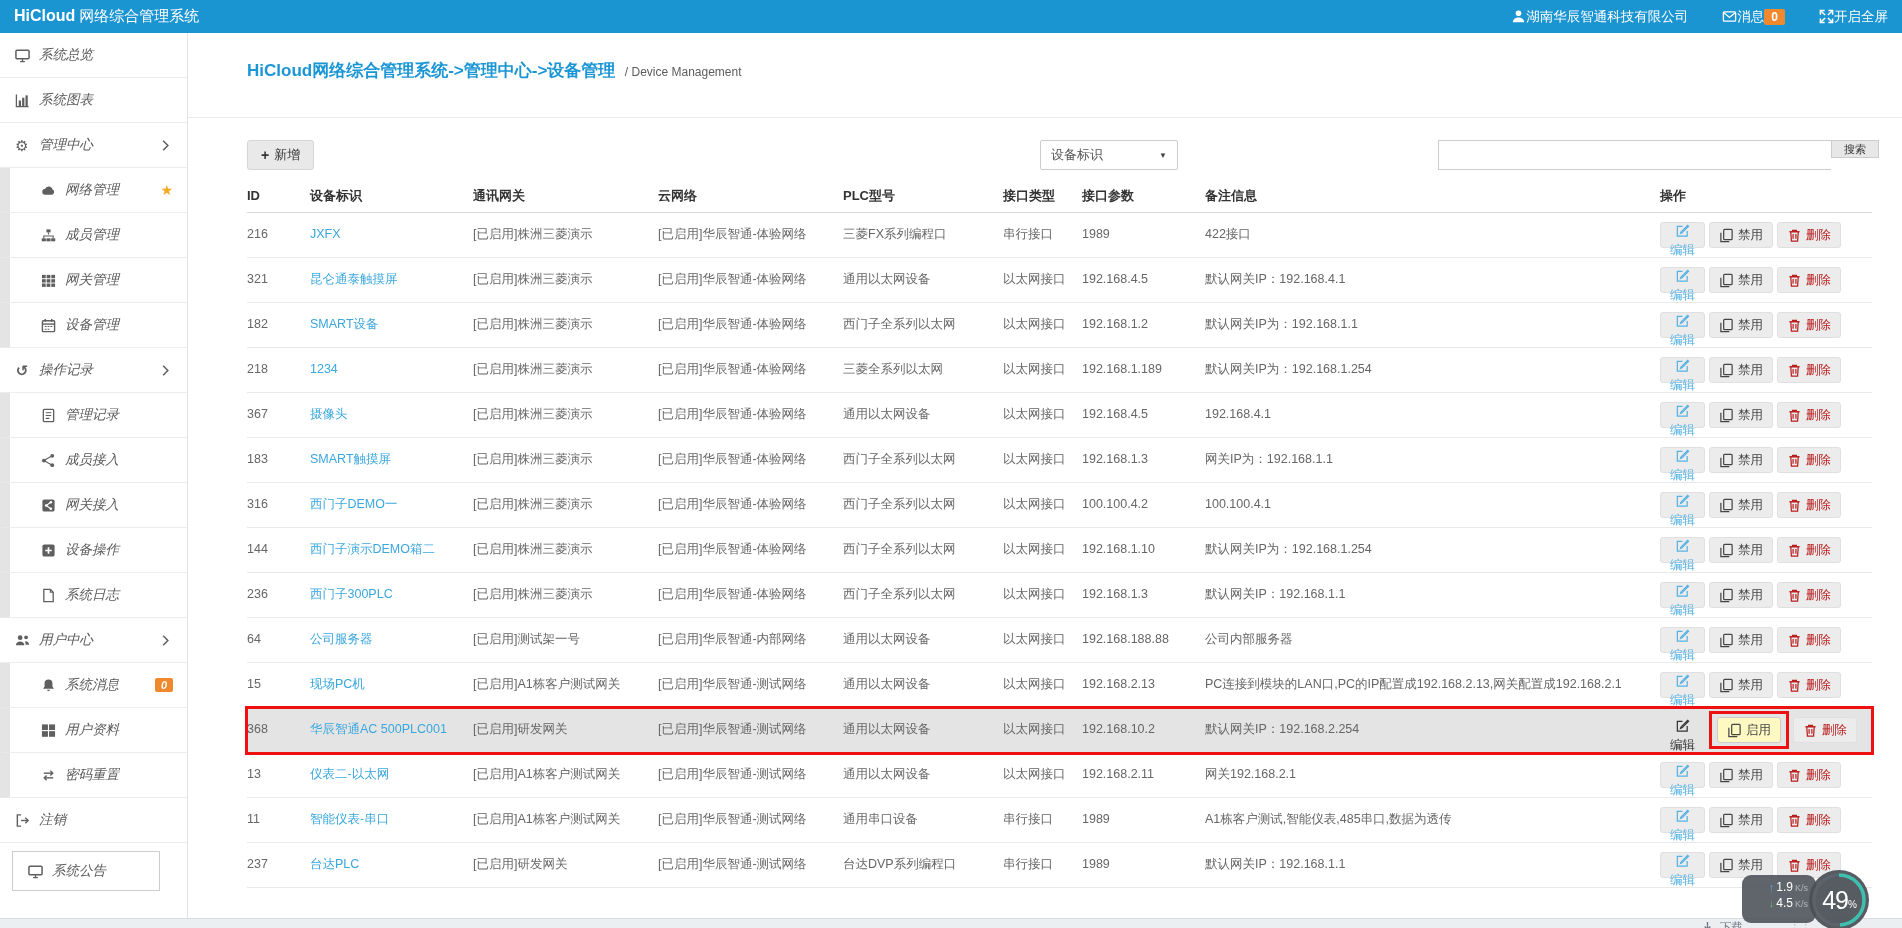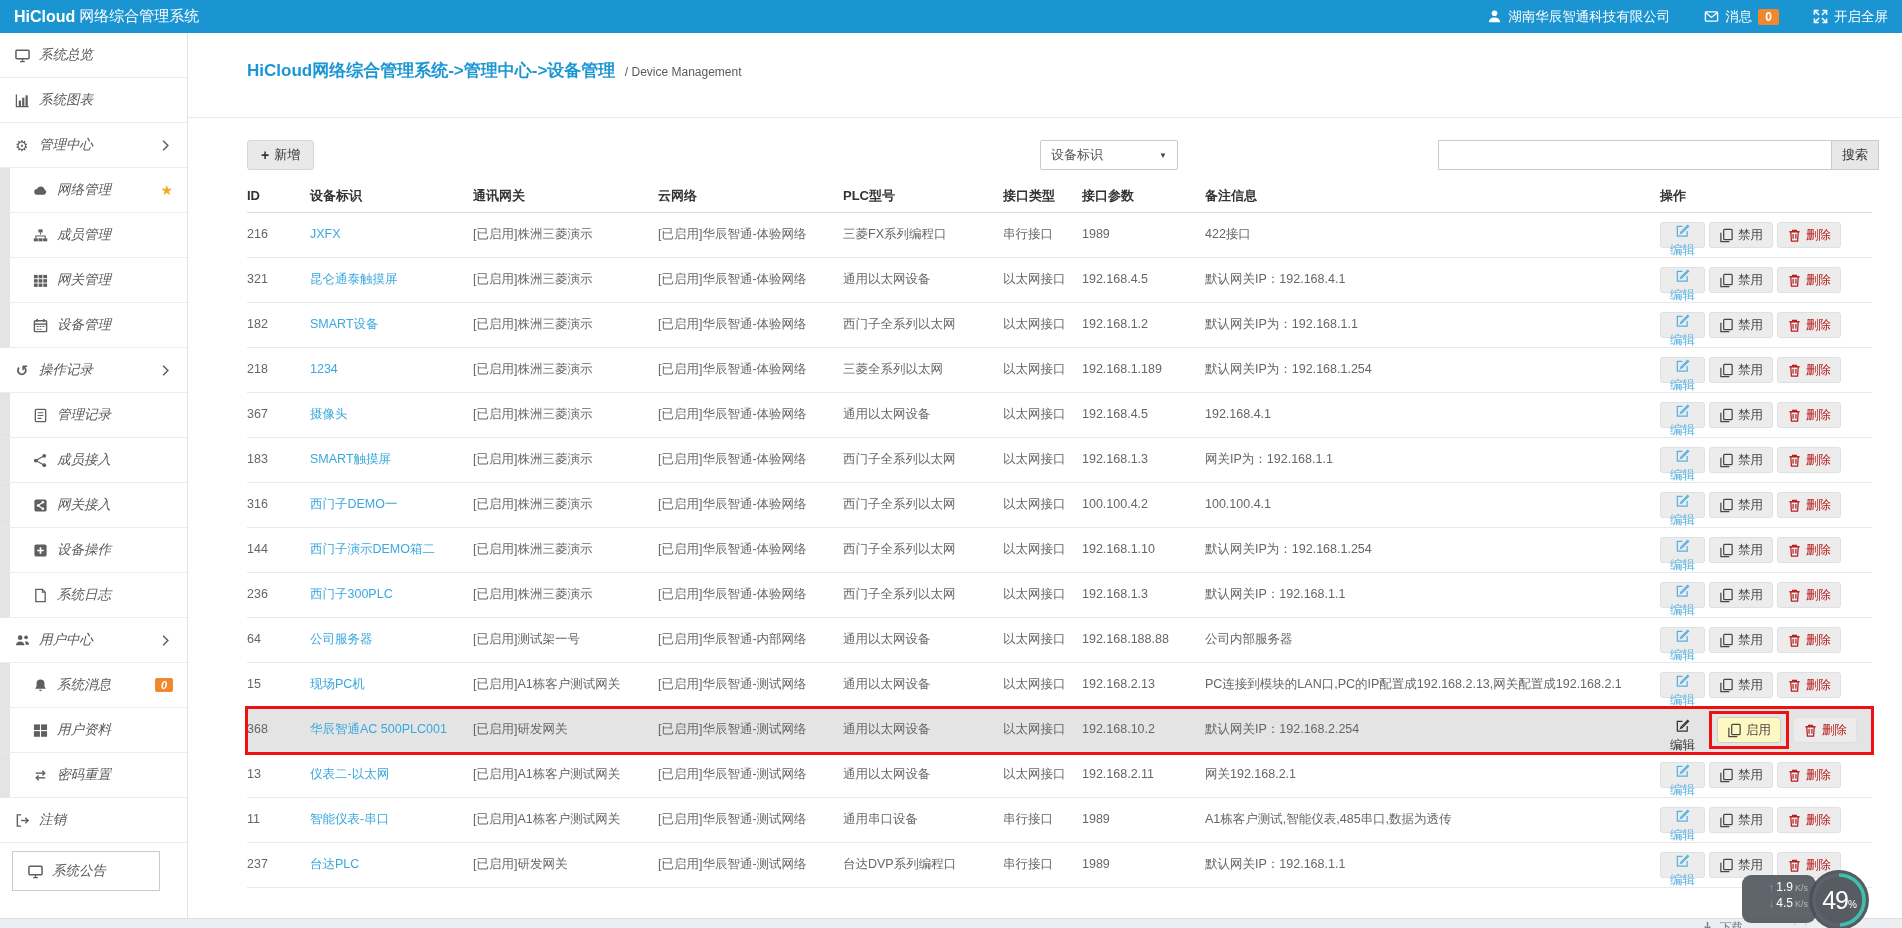--- a/index.html
+++ b/index.html
@@ -4,33 +4,33 @@
 <style>
   * { margin:0; padding:0; box-sizing:border-box; }
   html,body { width:1902px; height:928px; overflow:hidden; background:#fff;
     font-family:"Liberation Sans","DejaVu Sans",sans-serif; }
   .ic { display:inline-flex; align-items:center; justify-content:center; vertical-align:-2px; }
   .ic svg { display:block; }
 
   
   #topbar { position:absolute; left:0; top:0; width:1902px; height:33px; background:#1b94d2;
     color:#fff; display:flex; align-items:center; padding:0 14px; z-index:30; }
-  #brand { font-size:15px; display:flex; align-items:center; gap:4px; }
+  #brand { font-size:15px; display:flex; align-items:flex-start; gap:4px; }
   #brand b { font-size:16px; font-weight:bold; }
   #topbar-right { margin-left:auto; display:flex; align-items:center; gap:34px; font-size:13.5px; }
-  .top-item { display:flex; align-items:center; gap:6px; cursor:pointer; }
+  .top-item { display:flex; align-items:center; cursor:pointer; }
   .top-badge { background:#f0882d; color:#fff; font-size:12px; padding:1px 7px; border-radius:2px; font-weight:bold; }
 
   
   #sidebar { position:absolute; left:0; top:33px; width:188px; height:895px; background:#fff;
     border-right:1px solid #e3e3e3; z-index:20;font-style:italic; }
   .side-item { position:relative; height:45px; display:flex; align-items:center; gap:9px;
     border-bottom:1px solid #ededed; font-size:13.5px; color:#595959; cursor:pointer; background:#fff; }
   .side-item.top { padding-left:14px; }
-  .side-item.sub { padding-left:22px; border-left:10px solid #e4e4e4; }
+  .side-item.sub { padding-left:30px; border-left:10px solid #e4e4e4; }
   .side-item .ic { color:#5f5f5f; width:16px; }
   .side-chevron { position:absolute; right:14px; color:#9a9a9a; }
   .side-star { position:absolute; right:14px; color:#f6a821; font-size:14px; }
   .side-badge { position:absolute; right:14px; background:#f0882d; color:#fff; font-size:11px;
     padding:1px 6px; border-radius:2px; font-weight:bold; }
   .side-item.partial { border:1px solid #ccc; margin:8px 10px 0 12px; height:40px; width:148px; }
 
   
   #main { position:absolute; left:188px; top:33px; width:1714px; height:895px; background:#fff; }
   #crumb-bar { height:85px; border-bottom:1px solid #e7eaec; padding:26px 12px 0 59px; }
@@ -42,21 +42,21 @@
     border:1px solid #d5d5d5; border-radius:3px; font-size:13px; color:#333; cursor:pointer;
     display:flex; align-items:center; gap:5px; }
   #add-btn .plus { font-weight:bold; font-size:14px; }
   #filter-select { position:absolute; left:852px; top:22px; width:138px; height:30px; background:#fff;
     border:1px solid #ccc; border-radius:2px; font-size:13px; color:#555; display:flex;
     align-items:center; padding:0 10px; cursor:pointer; }
   #filter-select .caret { margin-left:auto; font-size:8px; color:#444; }
   #search-box { position:absolute; right:23px; top:22px; display:flex; }
   #search-input { width:393px; height:30px; border:1px solid #ccc; border-right:none; padding:0 8px;
     font-size:13px; color:#333; outline:none; }
-  #search-btn { width:48px; height:30px; background:#e7e7e7; border:1px solid #ccc; font-size:13px;
+  #search-btn { width:48px; height:18px; background:#e7e7e7; border:1px solid #ccc; font-size:11px;
     color:#333; cursor:pointer; }
 
   
   #table { margin-left:59px; width:1625px; }
   .trow { display:grid; grid-template-columns:63px 163px 185px 185px 160px 79px 123px 455px 210px;
     align-items:center; min-height:45px; border-bottom:1px solid #e9e9e9; font-size:12.5px; color:#666; }
   .trow.head { min-height:33px; font-size:13px; font-weight:bold; color:#333; border-bottom:1px solid #dcdcdc; }
   .cell { padding-right:10px; line-height:1.25; }
   .dev-link { color:#3aa7dd; cursor:pointer; text-decoration:none; }
   .actions { display:flex; gap:4px; align-items:center; }

